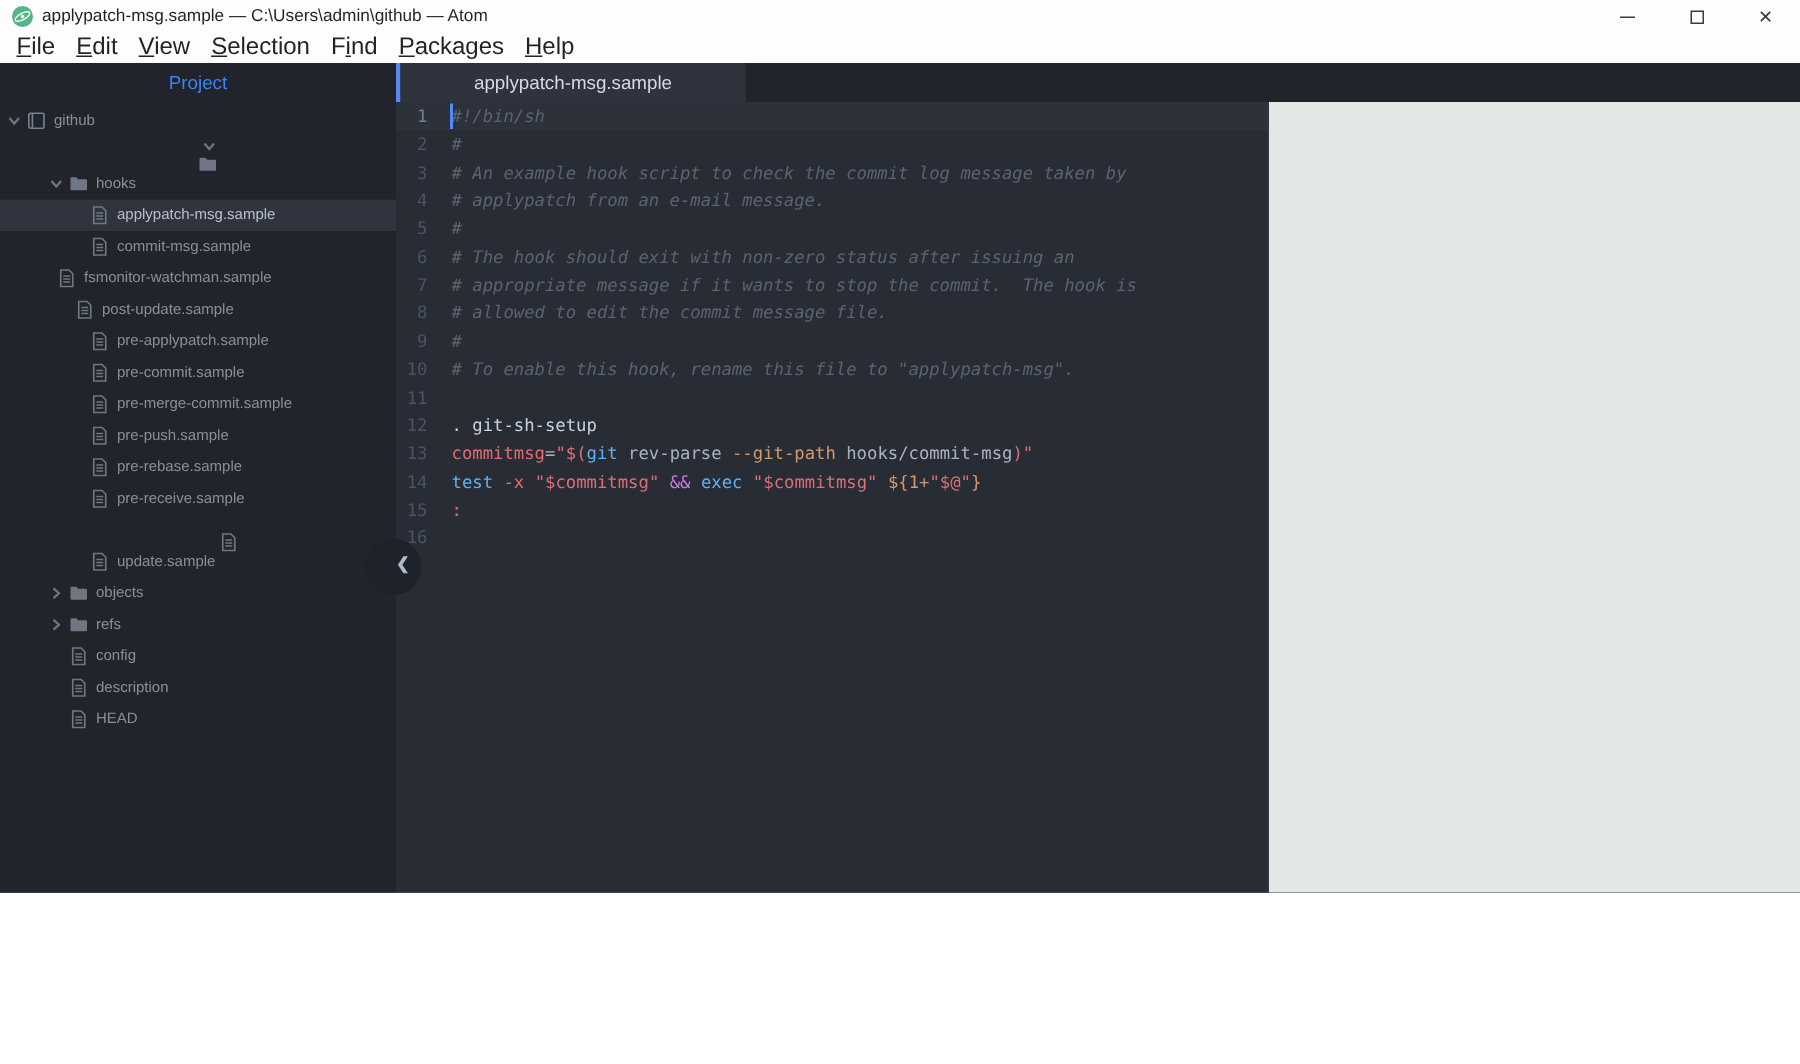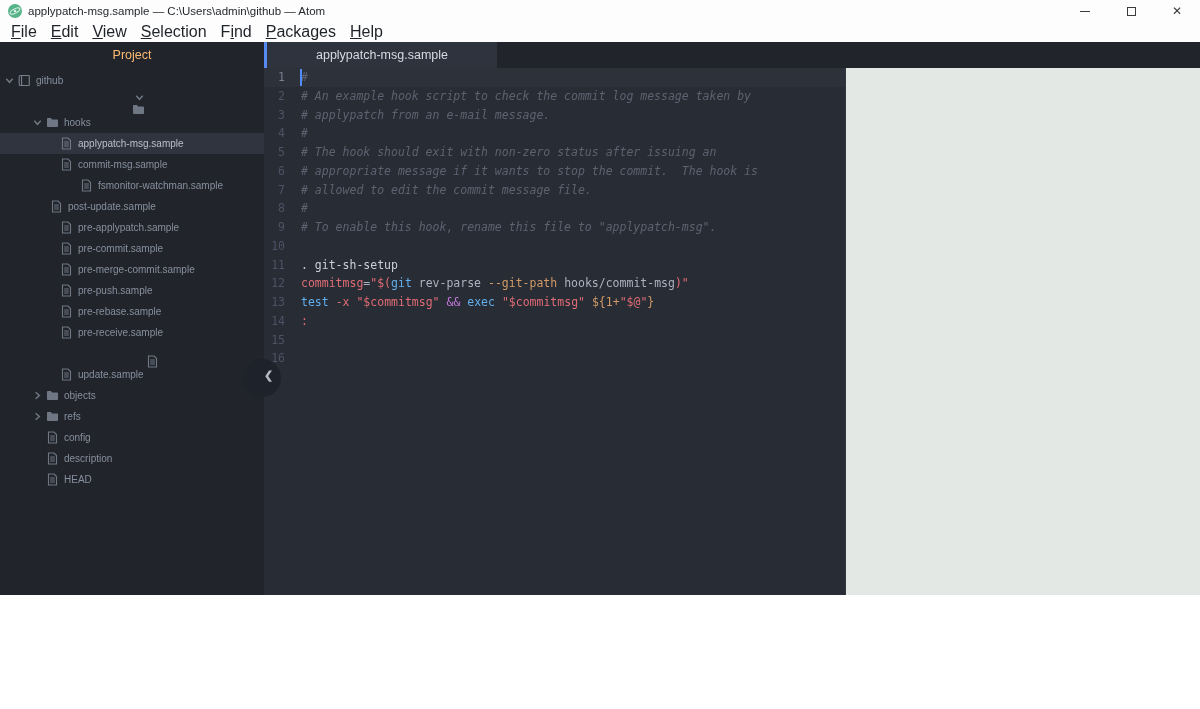--- a/index.html
+++ b/index.html
@@ -24,21 +24,21 @@
   .menu-item { font-size:16px; color:#1f2328; padding:0 7px; line-height:20px; }
   .menu-item u { text-decoration:underline; }
 
   
   .workspace { position:absolute; left:0; top:42px; width:1200px; height:667px; background:#282c34; }
 
   
   .sidebar { position:absolute; left:0; top:0; width:264px; height:667px;
              background:#21252b; overflow:hidden; }
   .project-header { height:26px; line-height:26px; text-align:center;
-                    font-size:12.5px; color:#fdba74; }
+                    font-size:12.5px; color:#3b82f6; }
   .tree { position:absolute; left:0; top:28px; width:264px; }
   .tree-row { height:21px; display:flex; align-items:center; font-size:10px;
               color:#878f9d; white-space:nowrap; }
   .tree-row.selected { background:#2f343f; color:#b9c0cb; }
   .tw-chev { width:14px; height:12px; flex:0 0 auto; display:flex; align-items:center; }
   .tw-icon { width:13px; height:13px; margin-right:5px; flex:0 0 auto; }
   .tree-label { overflow:hidden; }
 
   
   .tabbar { position:absolute; left:264px; top:0; width:936px; height:26px; background:#21252b; }
@@ -179,21 +179,21 @@
             <span class="tw-icon">
               <svg width="13" height="13" viewBox="0 0 13 13">
                 <path d="M2.5 1h5.5l2.5 2.5v8.5h-8z" fill="none" stroke="#6f7784" stroke-width="1.1"></path>
                 <line x1="4.2" y1="5" x2="8.8" y2="5" stroke="#6f7784" stroke-width="1"></line>
                 <line x1="4.2" y1="7" x2="8.8" y2="7" stroke="#6f7784" stroke-width="1"></line>
                 <line x1="4.2" y1="9" x2="8.8" y2="9" stroke="#6f7784" stroke-width="1"></line>
               </svg>
             </span>
             <span class="tree-label">commit-msg.sample</span>
           </div>
-          <div class="tree-row" style="padding-left: 66px;">
+          <div class="tree-row" style="padding-left: 24px;">
             <span class="tw-chev"></span>
             <span class="tw-icon">
               <svg width="13" height="13" viewBox="0 0 13 13">
                 <path d="M2.5 1h5.5l2.5 2.5v8.5h-8z" fill="none" stroke="#6f7784" stroke-width="1.1"></path>
                 <line x1="4.2" y1="5" x2="8.8" y2="5" stroke="#6f7784" stroke-width="1"></line>
                 <line x1="4.2" y1="7" x2="8.8" y2="7" stroke="#6f7784" stroke-width="1"></line>
                 <line x1="4.2" y1="9" x2="8.8" y2="9" stroke="#6f7784" stroke-width="1"></line>
               </svg>
             </span>
             <span class="tree-label">fsmonitor-watchman.sample</span>
@@ -393,20 +393,21 @@
           <div class="gutter-num">9</div>
           <div class="gutter-num">10</div>
           <div class="gutter-num">11</div>
           <div class="gutter-num">12</div>
           <div class="gutter-num">13</div>
           <div class="gutter-num">14</div>
           <div class="gutter-num">15</div>
           <div class="gutter-num">16</div>
         </div>
       <div class="code" id="code">
+          <div class="code-line"><span class="tok-comment">#!/bin/sh</span></div>
           <div class="code-line"><span class="tok-comment">#</span></div>
           <div class="code-line"><span class="tok-comment"># An example hook script to check the commit log message taken by</span></div>
           <div class="code-line"><span class="tok-comment"># applypatch from an e-mail message.</span></div>
           <div class="code-line"><span class="tok-comment">#</span></div>
           <div class="code-line"><span class="tok-comment"># The hook should exit with non-zero status after issuing an</span></div>
           <div class="code-line"><span class="tok-comment"># appropriate message if it wants to stop the commit.  The hook is</span></div>
           <div class="code-line"><span class="tok-comment"># allowed to edit the commit message file.</span></div>
           <div class="code-line"><span class="tok-comment">#</span></div>
           <div class="code-line"><span class="tok-comment"># To enable this hook, rename this file to "applypatch-msg".</span></div>
           <div class="code-line"></div>

